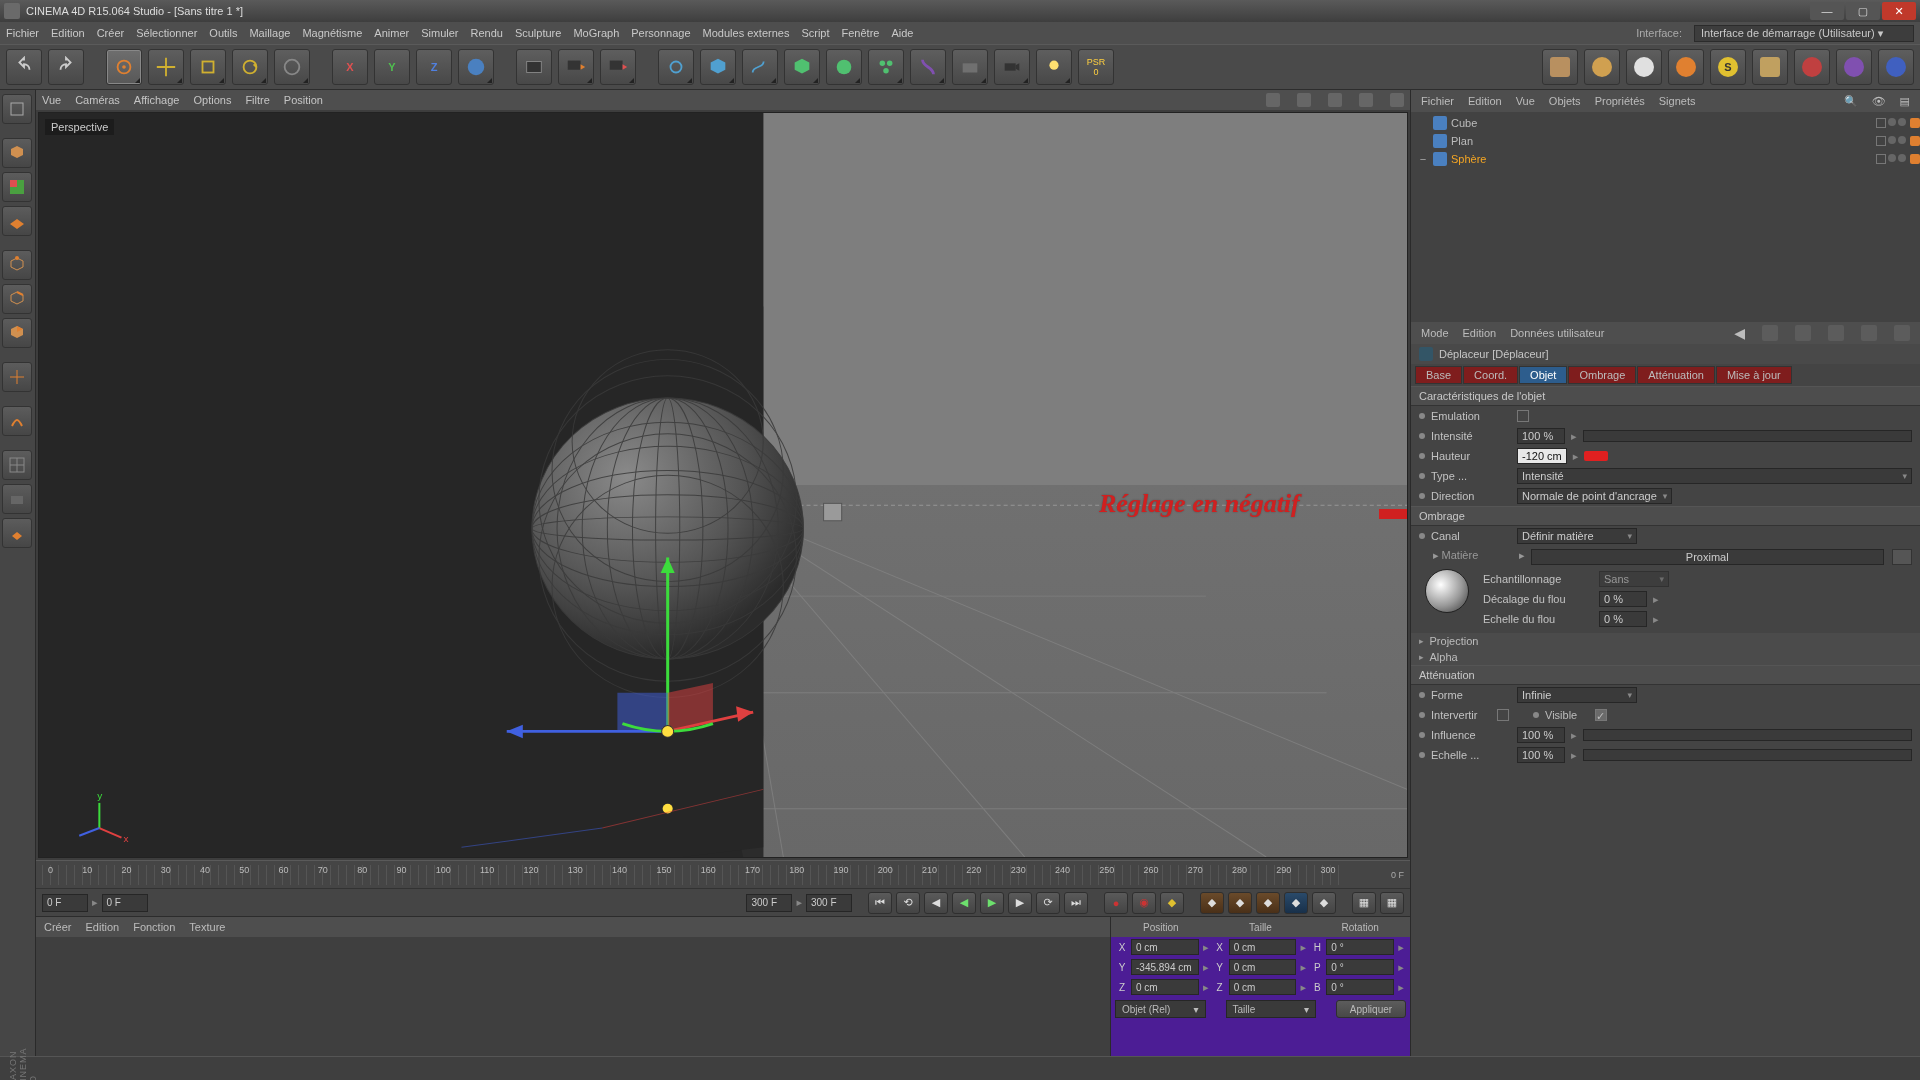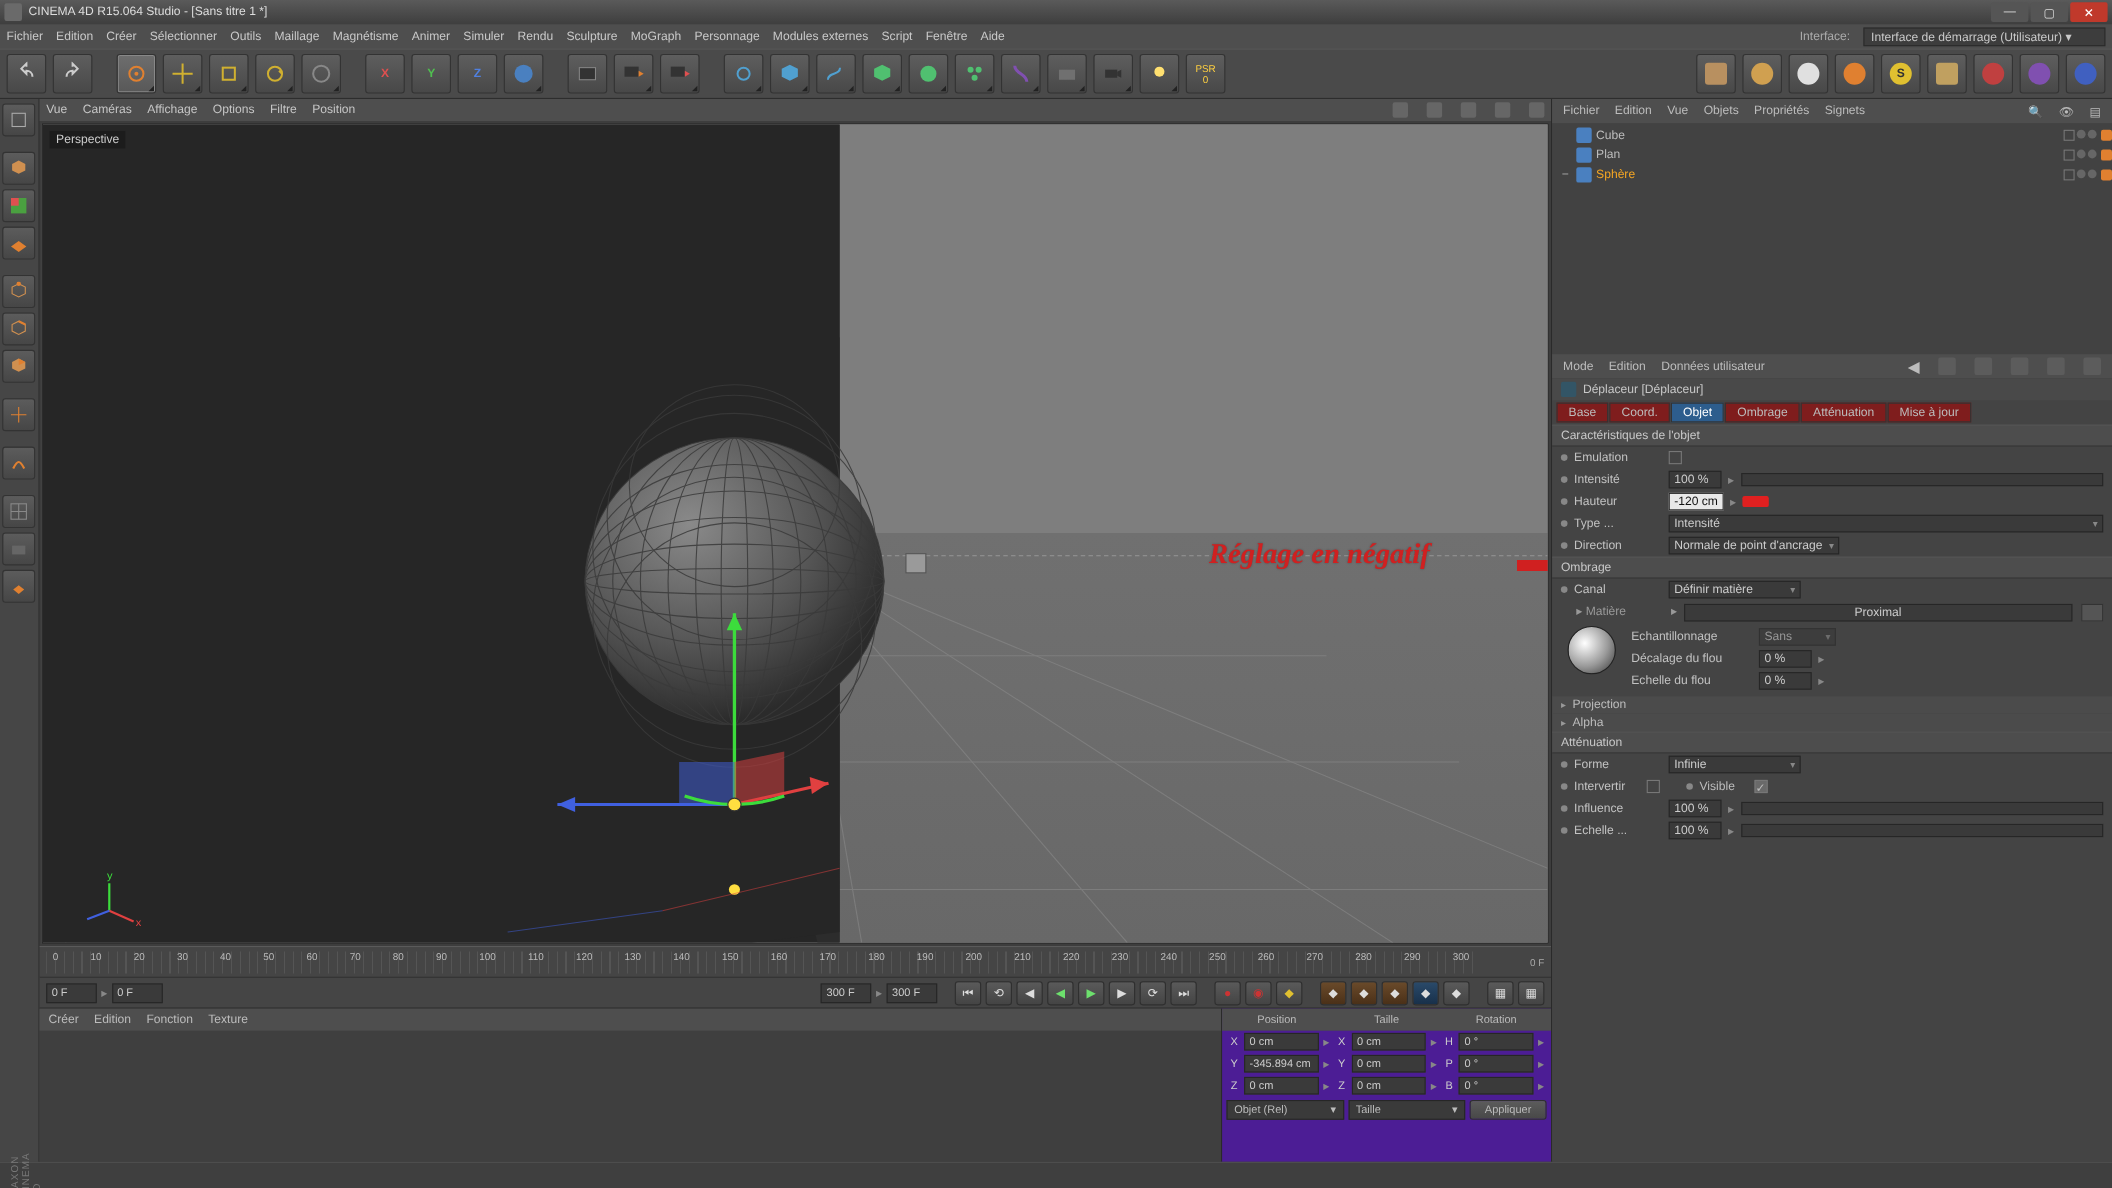--- a/index.html
+++ b/index.html
@@ -61,21 +61,21 @@
 .bottompanels { height: 140px; display: flex; background: #444; border-top: 1px solid #2c2c2c; }
 .matpanel { flex: 1; background: #3f3f3f; display: flex; flex-direction: column; }
 .matpanel .mmenu { height: 20px; background: #4e4e4e; display: flex; align-items:center; gap: 14px; padding: 0 8px; }
 .coordpanel { width: 300px; background: #4c1d95; border-left: 1px solid #2a2a2a; display:flex; flex-direction:column; }
 .coordpanel .chead { height: 20px; background: #4e4e4e; display:flex; align-items:center; }
 .coordpanel .chead div { flex:1; text-align:center; font-size:10px; color:#bbb; }
 .coordrow { display:flex; align-items:center; height: 20px; gap: 2px; padding: 0 4px; }
 .coordrow .lbl { width: 14px; text-align:center; color:#ccc; font-size:10px; }
 .coordrow .nbox { flex:1; background:#3a3a3a; border:1px solid #262626; height:16px; padding:0 4px; color:#ccc; font-size:10px; display:flex; align-items:center; }
 .coordrow .spin { width:10px; text-align:center; color:#888; }
-.coordfoot { display:flex; gap:4px; padding: 3px 4px; }
+.coordfoot { display:flex; gap:20px; padding: 3px 4px; }
 .coordfoot .dd { flex:1; background:#3a3a3a; border:1px solid #262626; height:18px; font-size:10px; display:flex; align-items:center; padding:0 6px; justify-content:space-between;}
 .coordfoot .apply { width:70px; background: linear-gradient(#5c5c5c,#484848); border:1px solid #2f2f2f; height:18px; border-radius:3px; display:flex; align-items:center; justify-content:center; font-size:10px; cursor:pointer; }
 
 
 .rightcol { width: 510px; background: #474747; display: flex; flex-direction: column; border-left: 1px solid #2a2a2a; }
 .objmenu { height: 22px; background: #4e4e4e; display:flex; align-items:center; gap:14px; padding:0 10px; font-size:11px; }
 .objmenu .osp { flex:1; }
 .objtree { flex: 0 0 210px; background: #424242; overflow:auto; padding: 2px 0; }
 .treeitem { display:flex; align-items:center; height:18px; padding-left: 6px; gap:4px; font-size:11px; cursor:pointer; }
 .treeitem .expand { width:12px; text-align:center; color:#aaa; }

